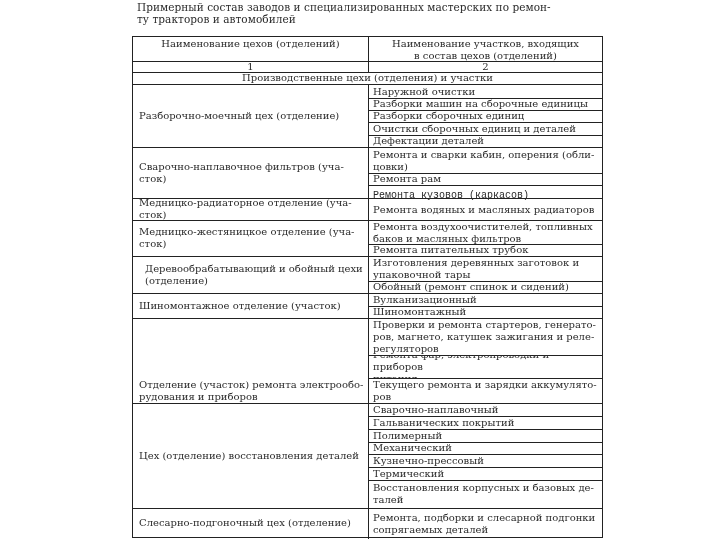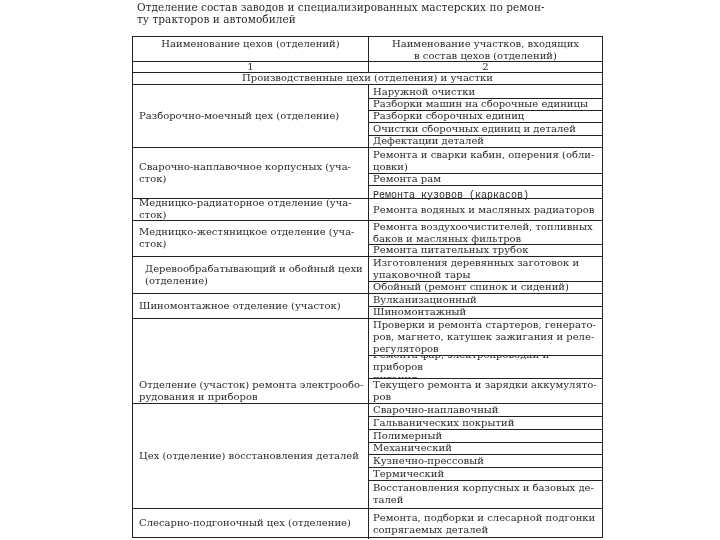--- a/index.html
+++ b/index.html
@@ -22,21 +22,21 @@
       display: flex; align-items: center; overflow: hidden;
     }
     .left { left: 4px; width: 228px; padding-left: 2px; }
     .right { left: 238px; width: 230px; padding-left: 2px; }
     .center { justify-content: center; text-align: center; }
   </style>
 </head>
 <body>
 
 <div class="caption">
-  <div>Отделение состав заводов и специализированных мастерских по ремон-</div>
+  <div>Примерный состав заводов и специализированных мастерских по ремон-</div>
   <div>ту тракторов и автомобилей</div>
 </div>
 
 <div class="tbl">
 
   <div class="vl" style="left:235px; top:0; height:36px;"></div>
 
   <div class="vl" style="left:235px; top:47px; height:455px;"></div>
 
   <div class="hl" style="left:0; width:469px; top:24px;"></div>
@@ -101,21 +101,21 @@
       <span>Разборки сборочных единиц</span>
     </div>
   <div class="cell right" style="top:85px; height:13px;">
       <span>Очистки сборочных единиц и деталей</span>
     </div>
   <div class="cell right" style="top:98px; height:12px;">
       <span>Дефектации деталей</span>
     </div>
 
   <div class="cell left" style="top:110px; height:51px; flex-direction:column; align-items:flex-start; justify-content:center;">
-    <div>Сварочно-наплавочное корпусных (уча-</div>
+    <div>Сварочно-наплавочное фильтров (уча-</div>
     <div>сток)</div>
   </div>
   <div class="cell right" style="top:111px; height:25px; flex-direction:column; align-items:flex-start; justify-content:center;">
     <div>Ремонта и сварки кабин, оперения (обли-</div>
     <div>цовки)</div>
   </div>
   <div class="cell right" style="top:136px; height:12px;">
       <span>Ремонта рам</span>
     </div>
   <div class="cell right" style="top:152px; height:13px;font-family:Liberation Mono, monospace;">

